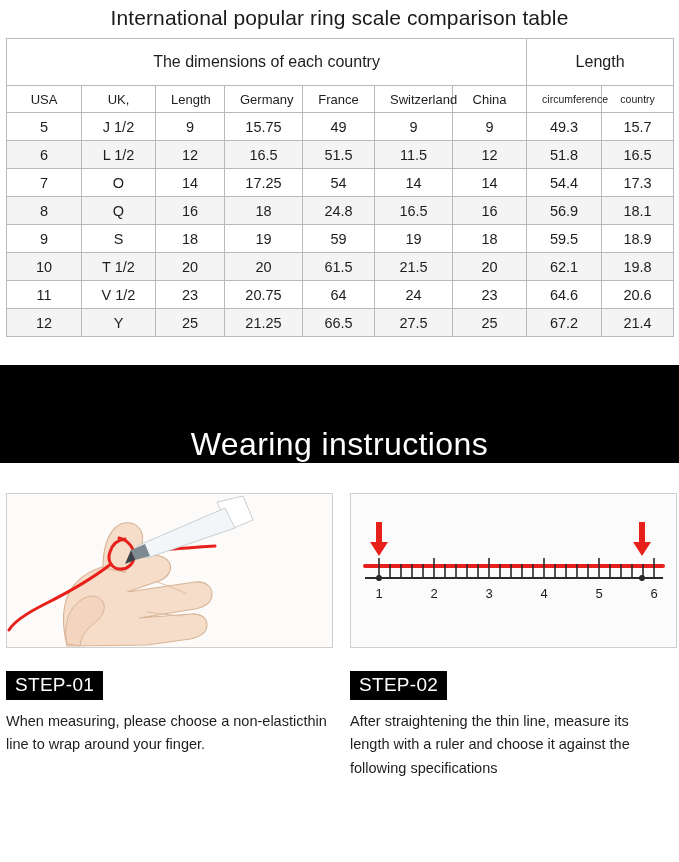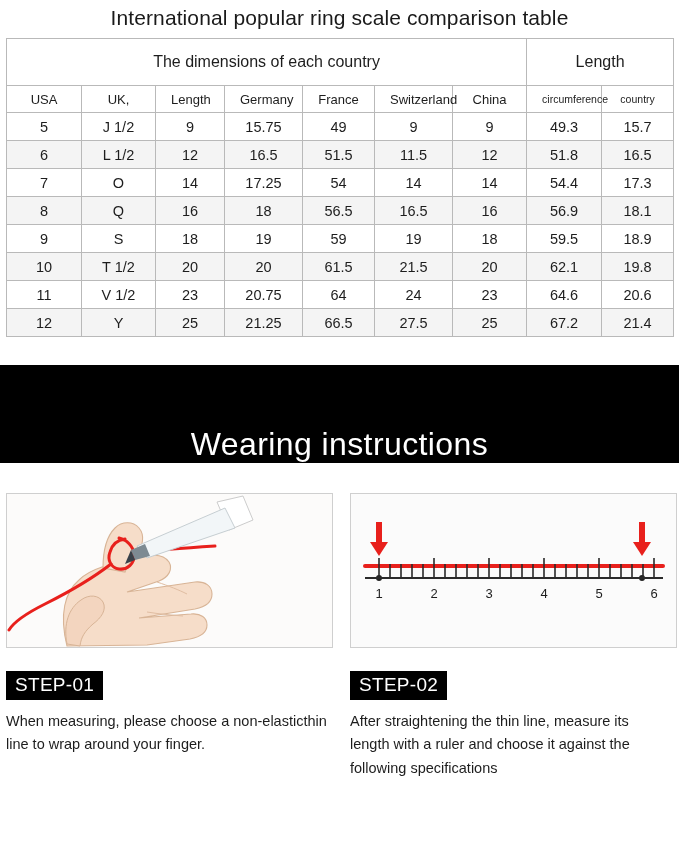--- a/index.html
+++ b/index.html
@@ -197,21 +197,21 @@
           <td class="cell">14</td>
           <td class="cell">14</td>
           <td class="cell">54.4</td>
           <td class="cell">17.3</td>
         </tr>
         <tr class="alt">
           <td class="cell">8</td>
           <td class="cell">Q</td>
           <td class="cell">16</td>
           <td class="cell">18</td>
-          <td class="cell">56.5</td>
+          <td class="cell">24.8</td>
           <td class="cell">16.5</td>
           <td class="cell">16</td>
           <td class="cell">56.9</td>
           <td class="cell">18.1</td>
         </tr>
         <tr>
           <td class="cell">9</td>
           <td class="cell">S</td>
           <td class="cell">18</td>
           <td class="cell">19</td>

